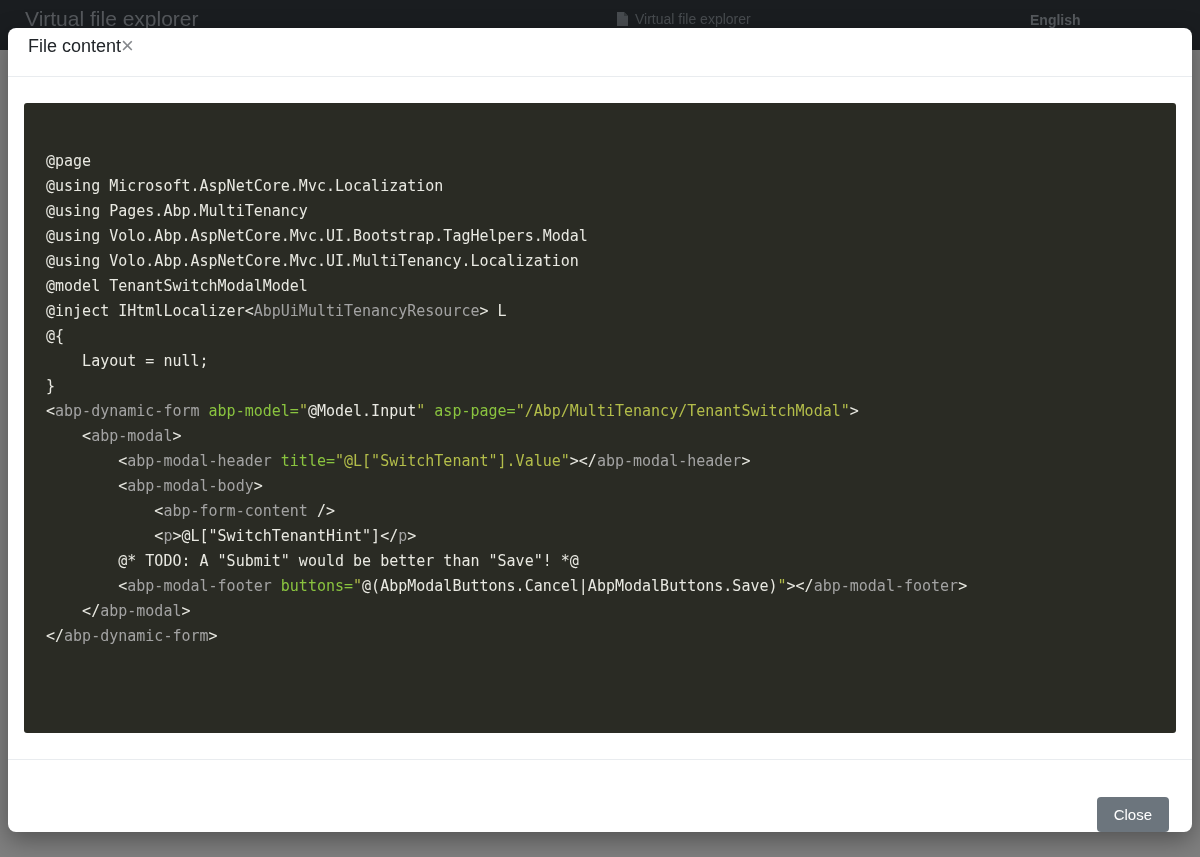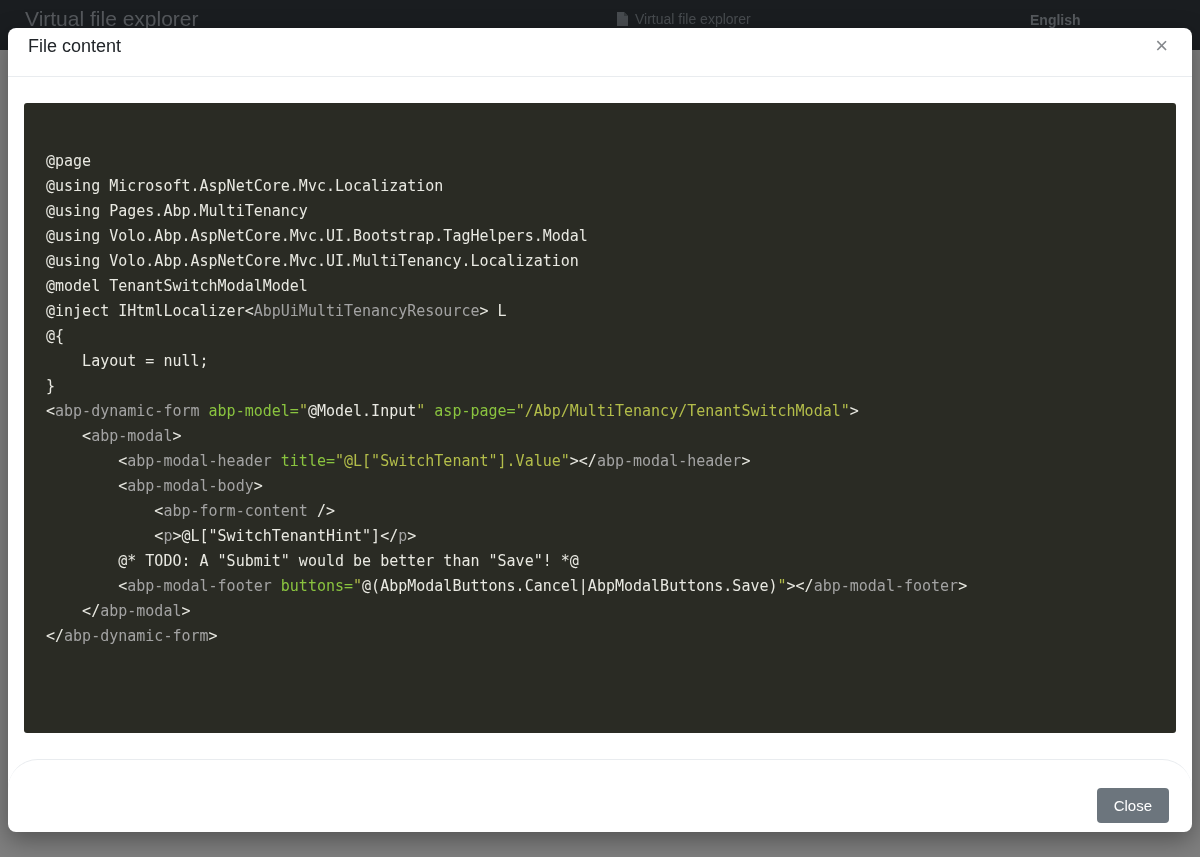--- a/index.html
+++ b/index.html
@@ -41,21 +41,21 @@
   
   .modal {
     position: absolute; left: 8px; top: 28px;
     width: 1184px; height: 804px;
     background: #ffffff; border-radius: 8px;
     box-shadow: 0 8px 24px rgba(0,0,0,0.35);
     display: flex; flex-direction: column;
   }
   .modal-header {
     flex: 0 0 49px;
-    display: flex; align-items: center; justify-content: space-between;
+    display: flex; align-items: center; justify-content: flex-start;
     padding: 0 24px 12px 20px;
     border-bottom: 1px solid #e9ecef;
   }
   .modal-title { font-size: 18px; font-weight: 500; color: #212529; }
   .modal-close {
     background: none; border: none; cursor: pointer;
     font-size: 22px; line-height: 1; color: #85888c;
     font-family: "Liberation Sans", sans-serif;
   }
   .modal-body { flex: 1 1 auto; padding: 26px 16px 0 16px; }
@@ -69,23 +69,22 @@
   }
   .code-line { white-space: pre; }
   .tok-plain { color: #e9e9e2; }
   .tok-tag   { color: #a3a3a3; }
   .tok-attr  { color: #8ac43f; text-align: center; }
   .tok-str   { color: #b3bd4a; }
 
   .modal-footer {
     flex: 0 0 73px;
     border-top: 1px solid #e9ecef;
-    display: flex; align-items: center; justify-content: flex-end;
+    display: flex; align-items: flex-end; justify-content: flex-end;
     padding: 18px 23px 0 24px;
-    border-radius: 30px;
   }
   .btn-close-action {
     background: #6c757d; color: #ffffff;
     border: none; border-radius: 4px;
     font-family: "Liberation Sans", sans-serif;
     font-size: 15px; padding: 9px 17px; cursor: pointer;
   }
 </style>
 </head>
 <body>

